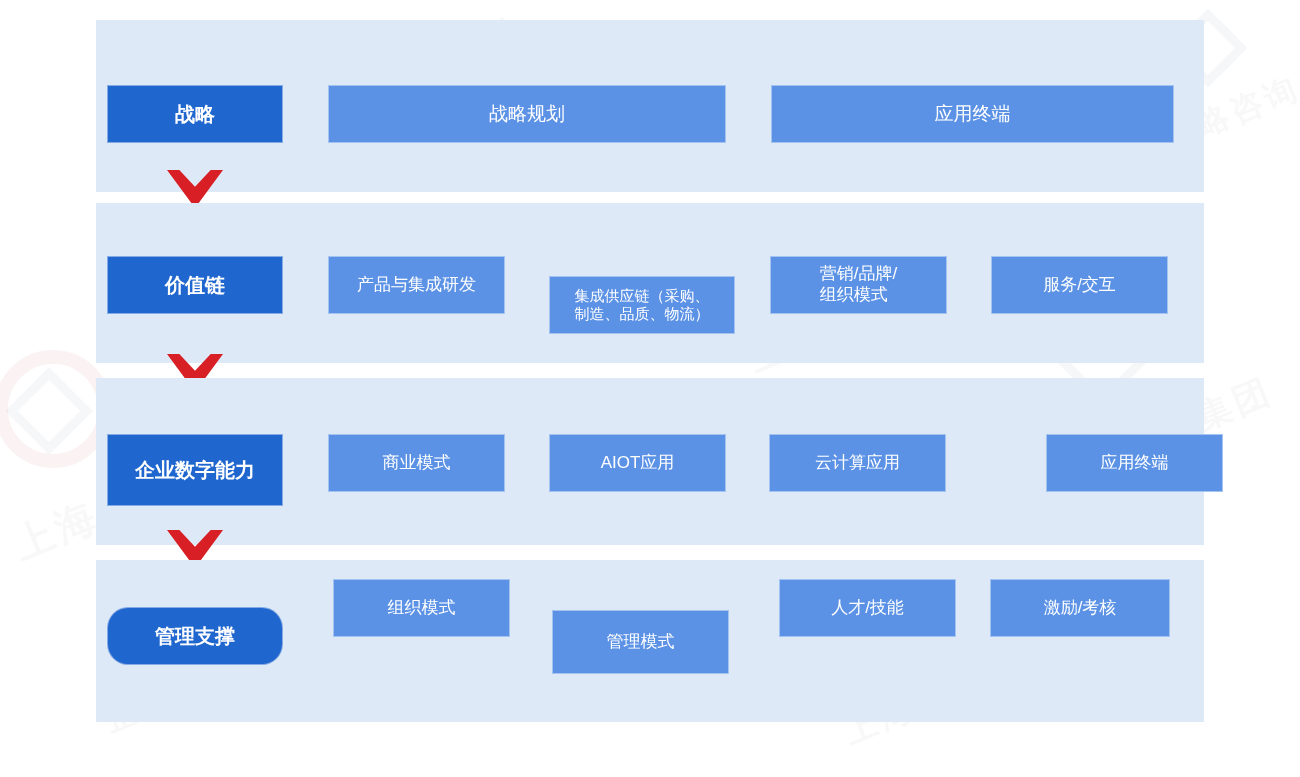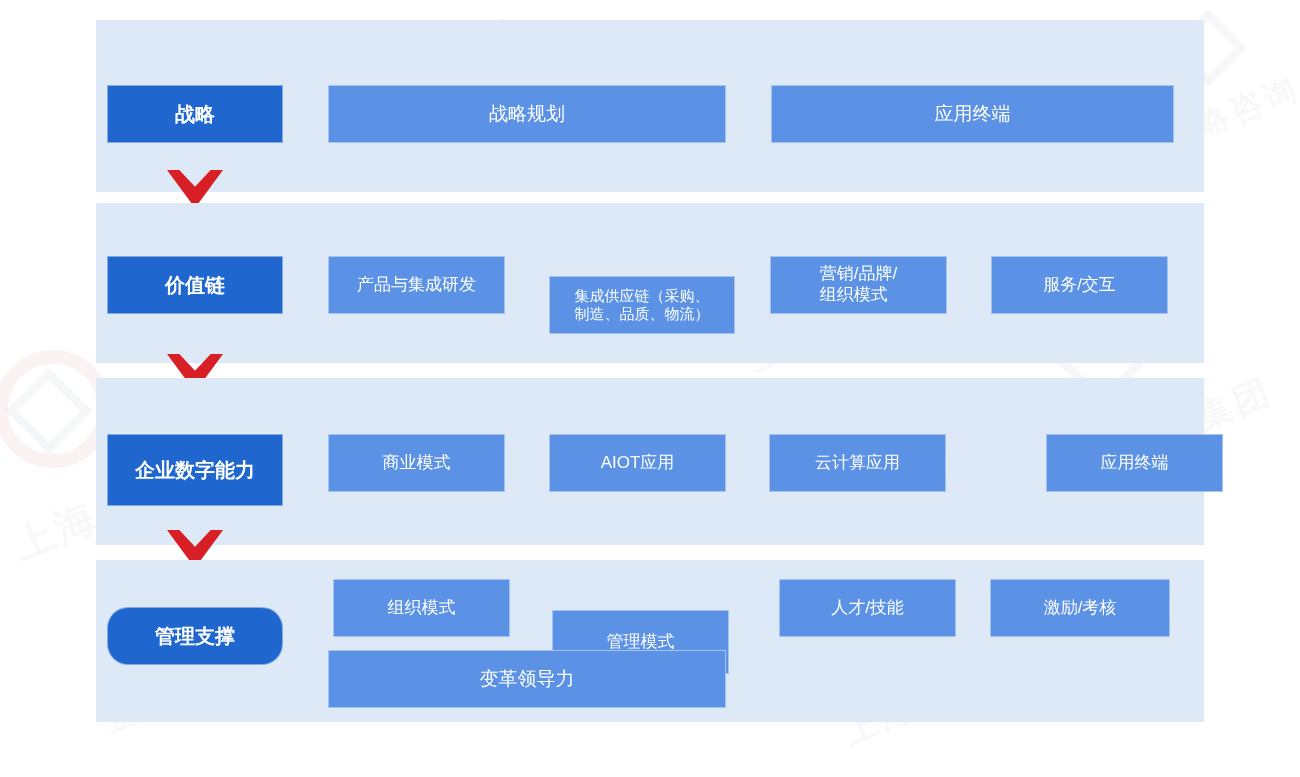--- a/index.html
+++ b/index.html
@@ -166,16 +166,15 @@
   <div class="box primary t20" style="left:107px; top:607px; width:176px; height:58px;border-radius:21px;">管理支撑</div>
 
   <div class="box secondary t17" style="left:333px; top:579px; width:177px; height:58px;">组织模式</div>
 
   <div class="box secondary t17" style="left:544px; top:610px; width:177px; height:64px;margin-left:8px;">管理模式</div>
 
   <div class="box secondary t17" style="left:779px; top:579px; width:177px; height:58px;">人才/技能</div>
 
   <div class="box secondary t17" style="left:990px; top:579px; width:180px; height:58px;">激励/考核</div>
 
-  <div class="box secondary t19" style="left:328px; top:650px; width:398px; height:58px;">变革领导力</div>
 
 
 </div>
 
 </body></html>

